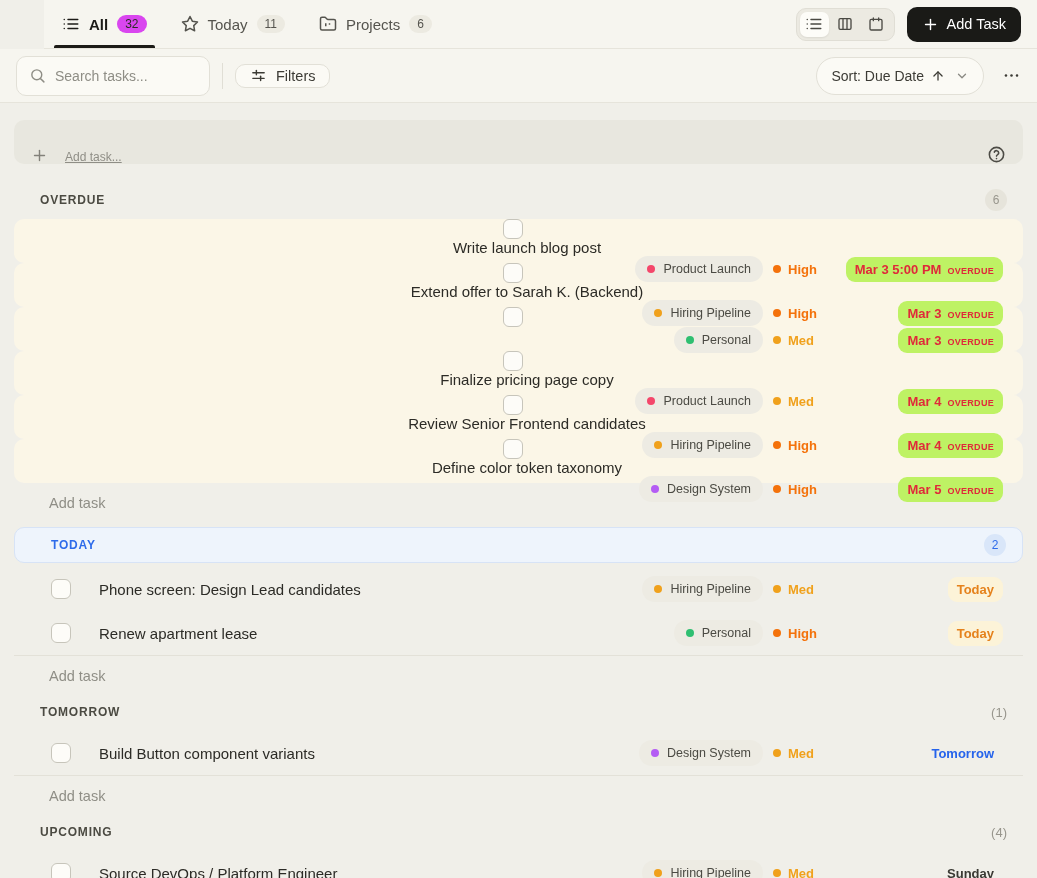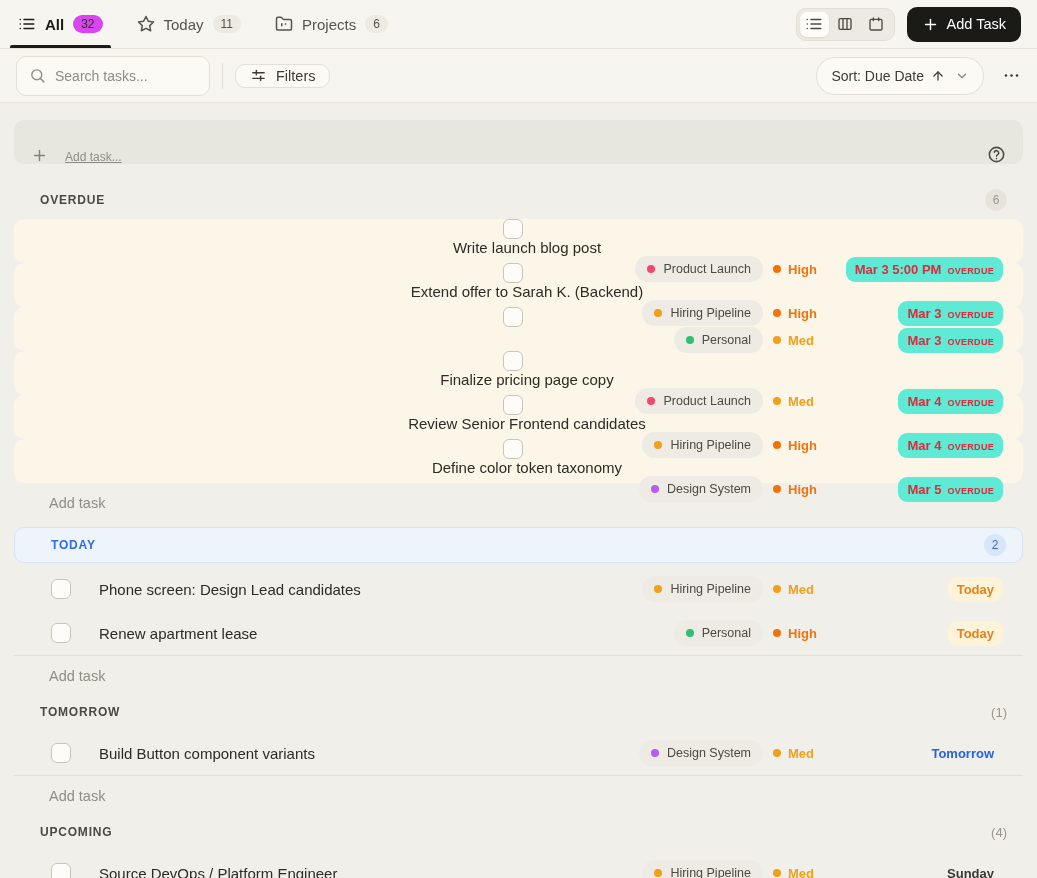--- a/index.html
+++ b/index.html
@@ -6,21 +6,21 @@
   html,body { width:1037px; height:878px; overflow:hidden; }
   body {
     font-family: "Liberation Sans", "DejaVu Sans", sans-serif;
     background:#f0efe9; color:#26251f;
   }
   svg { display:block; }
 
   
   .topbar {
     height:49px; background:#f6f5ef; border-bottom:1px solid #e6e4db;
-    display:flex; align-items:stretch; padding:0 16px;
+    display:flex; align-items:stretch; padding:0 16px;margin-left:44px;
   }
   .tabs { display:flex; align-items:stretch; gap:30px; }
   .tab {
     display:flex; align-items:center; gap:9px; position:relative;
     padding:0 2px; cursor:pointer; color:#55544e; font-size:15px;
   }
   .tab .tab-icon { color:#55544e; }
   .tab.active { color:#1c1b17; font-weight:bold; }
   .tab.active .tab-icon { color:#1c1b17; }
   .tab.active::after {
@@ -147,21 +147,21 @@
   .datecol {
     width:142px; display:flex; justify-content:flex-end; align-items:center;
     flex-shrink:0; position:relative; z-index:2;
   }
   .datepill {
     display:flex; align-items:baseline; gap:6px; white-space:nowrap;
     padding:5px 9px; border-radius:9px; flex-shrink:0;
   }
   .date-text { font-size:13px; font-weight:bold; }
   .date-badge { font-size:9px; font-weight:bold; letter-spacing:.3px; }
-  .datepill.d-overdue { background:#5eead4; }
+  .datepill.d-overdue { background:#bef264; }
   .datepill.d-overdue .date-text, .datepill.d-overdue .date-badge { color:#e0293a; }
   .datepill.d-today { background:#fcf3d8; }
   .datepill.d-today .date-text { color:#e5821c; }
   .datepill.d-tomorrow .date-text { color:#2563eb; }
   .datepill.d-plain .date-text { color:#3a3933; font-weight:600; }
 
   .add-task-link {
     height:40px; display:flex; align-items:center; gap:17px; padding:0 18px;
     color:#8f8e86; font-size:14.5px; cursor:pointer;
   }

